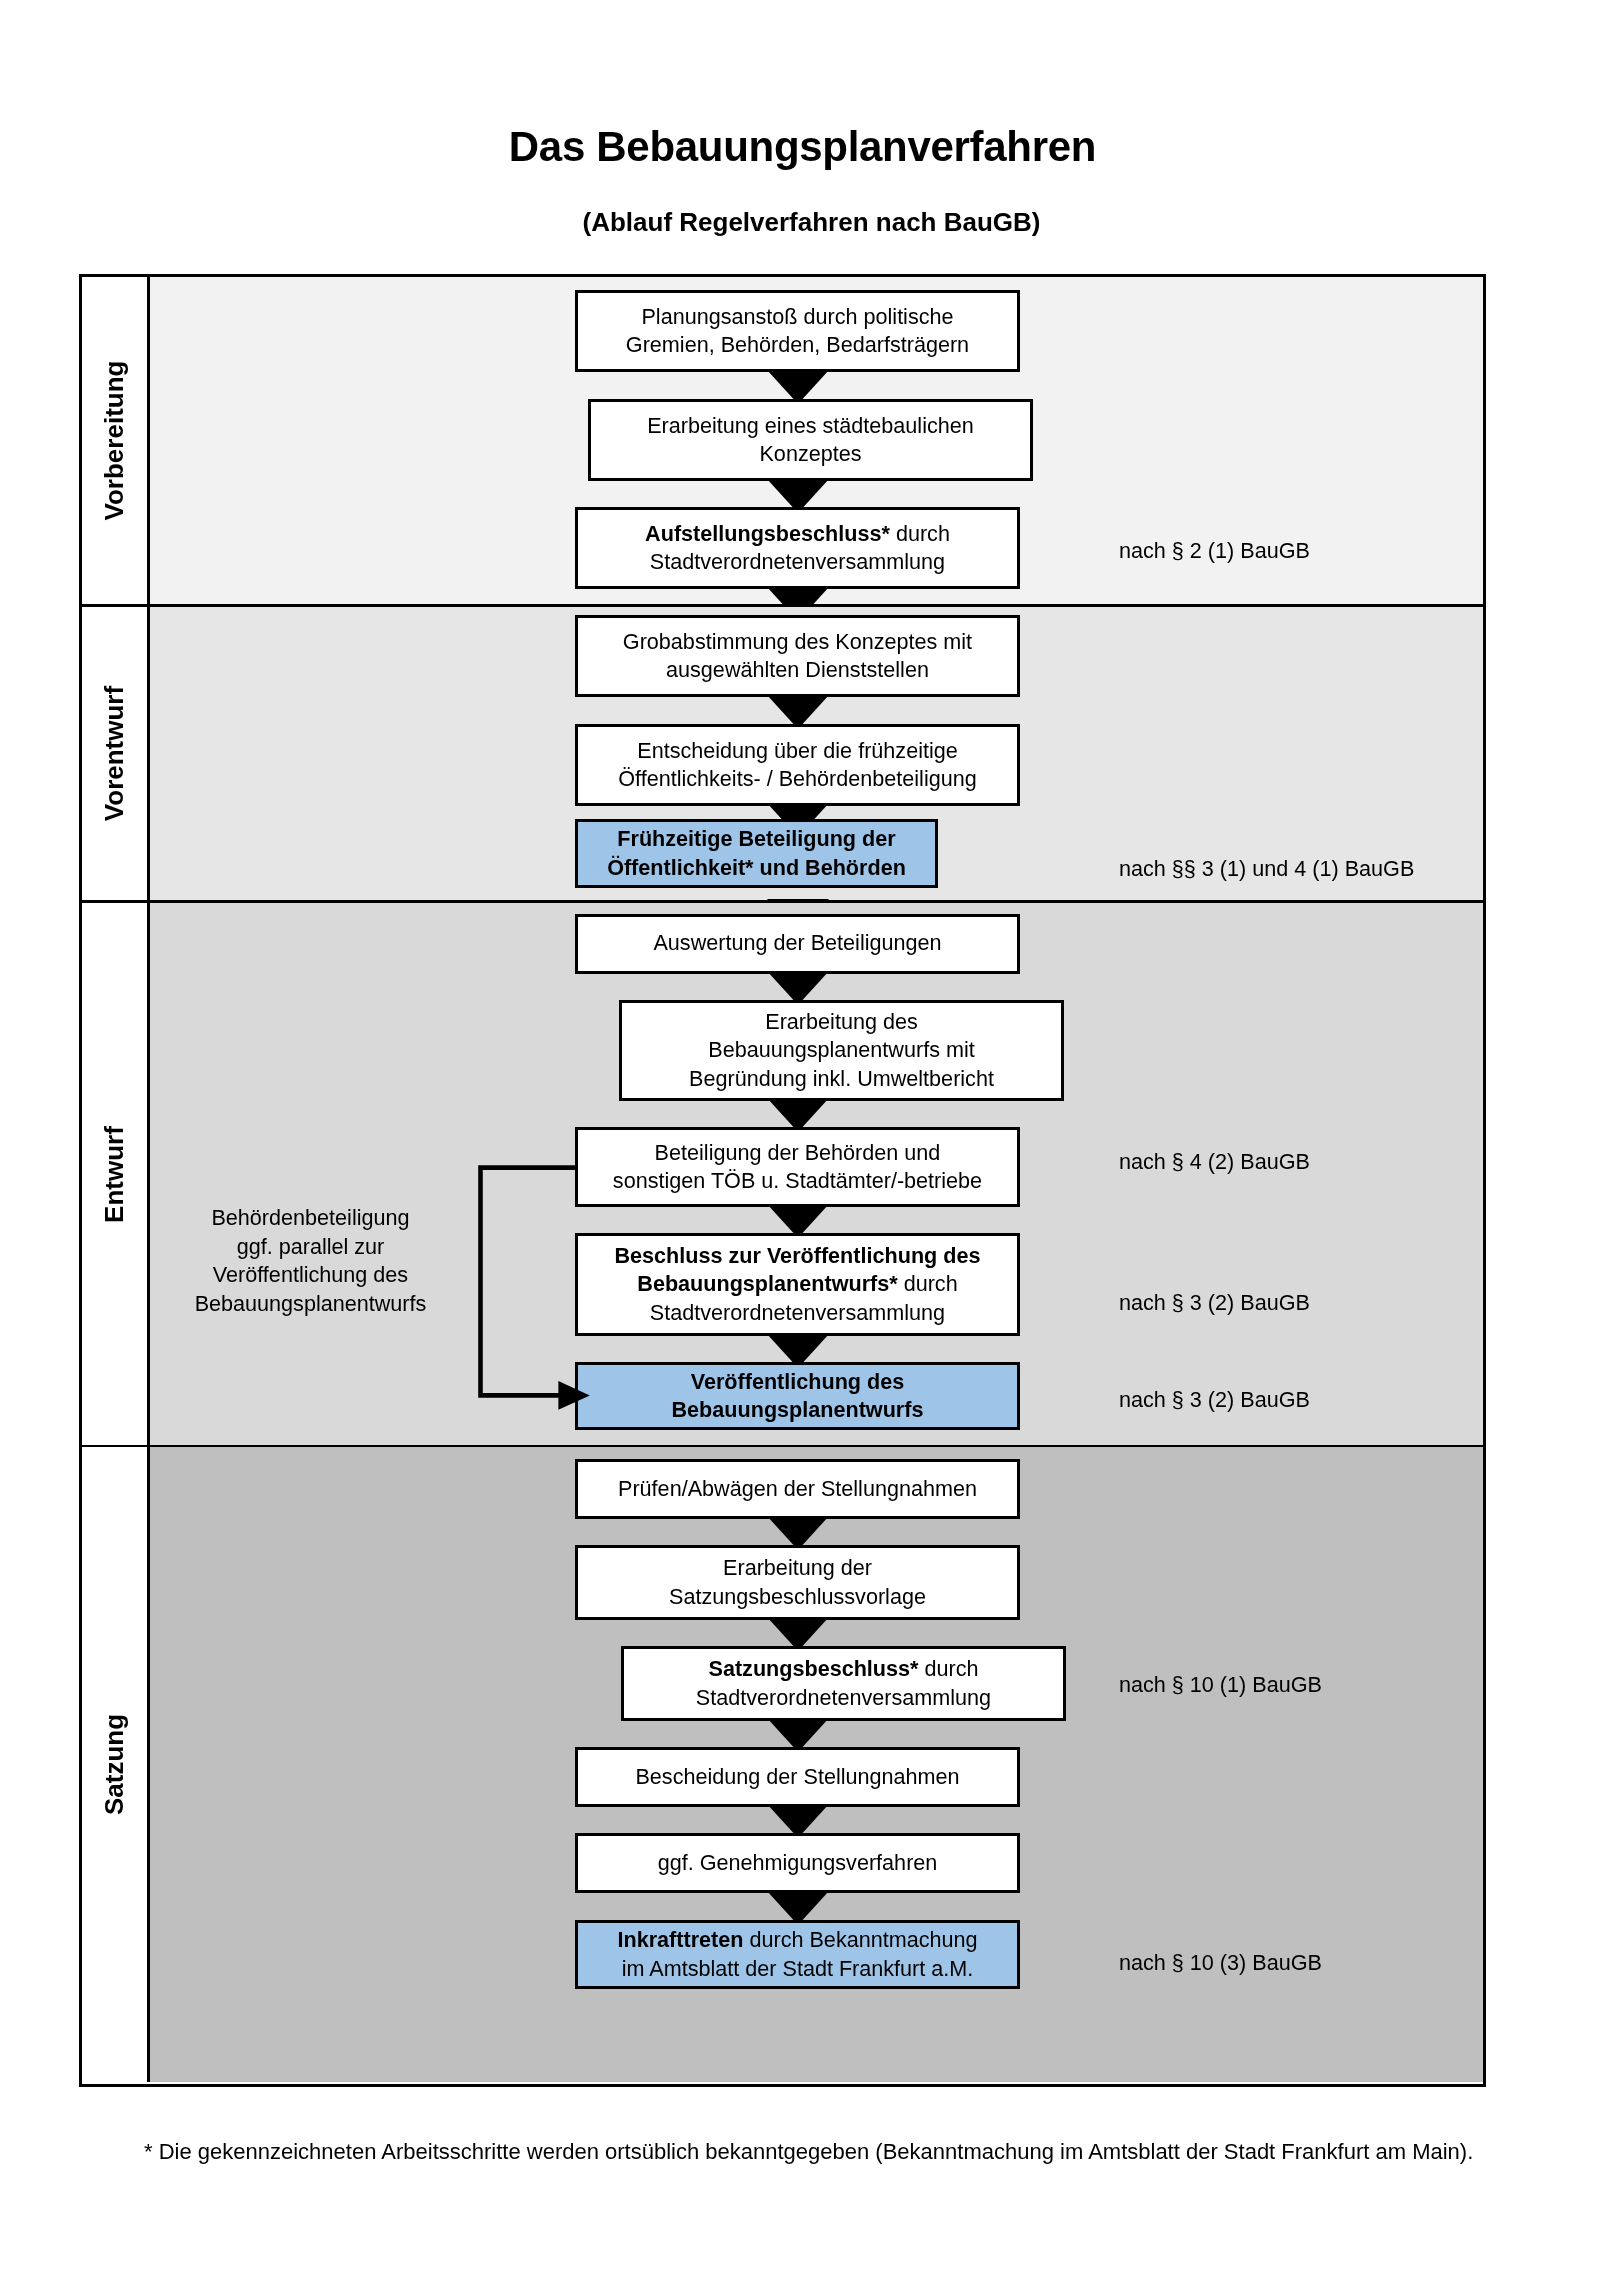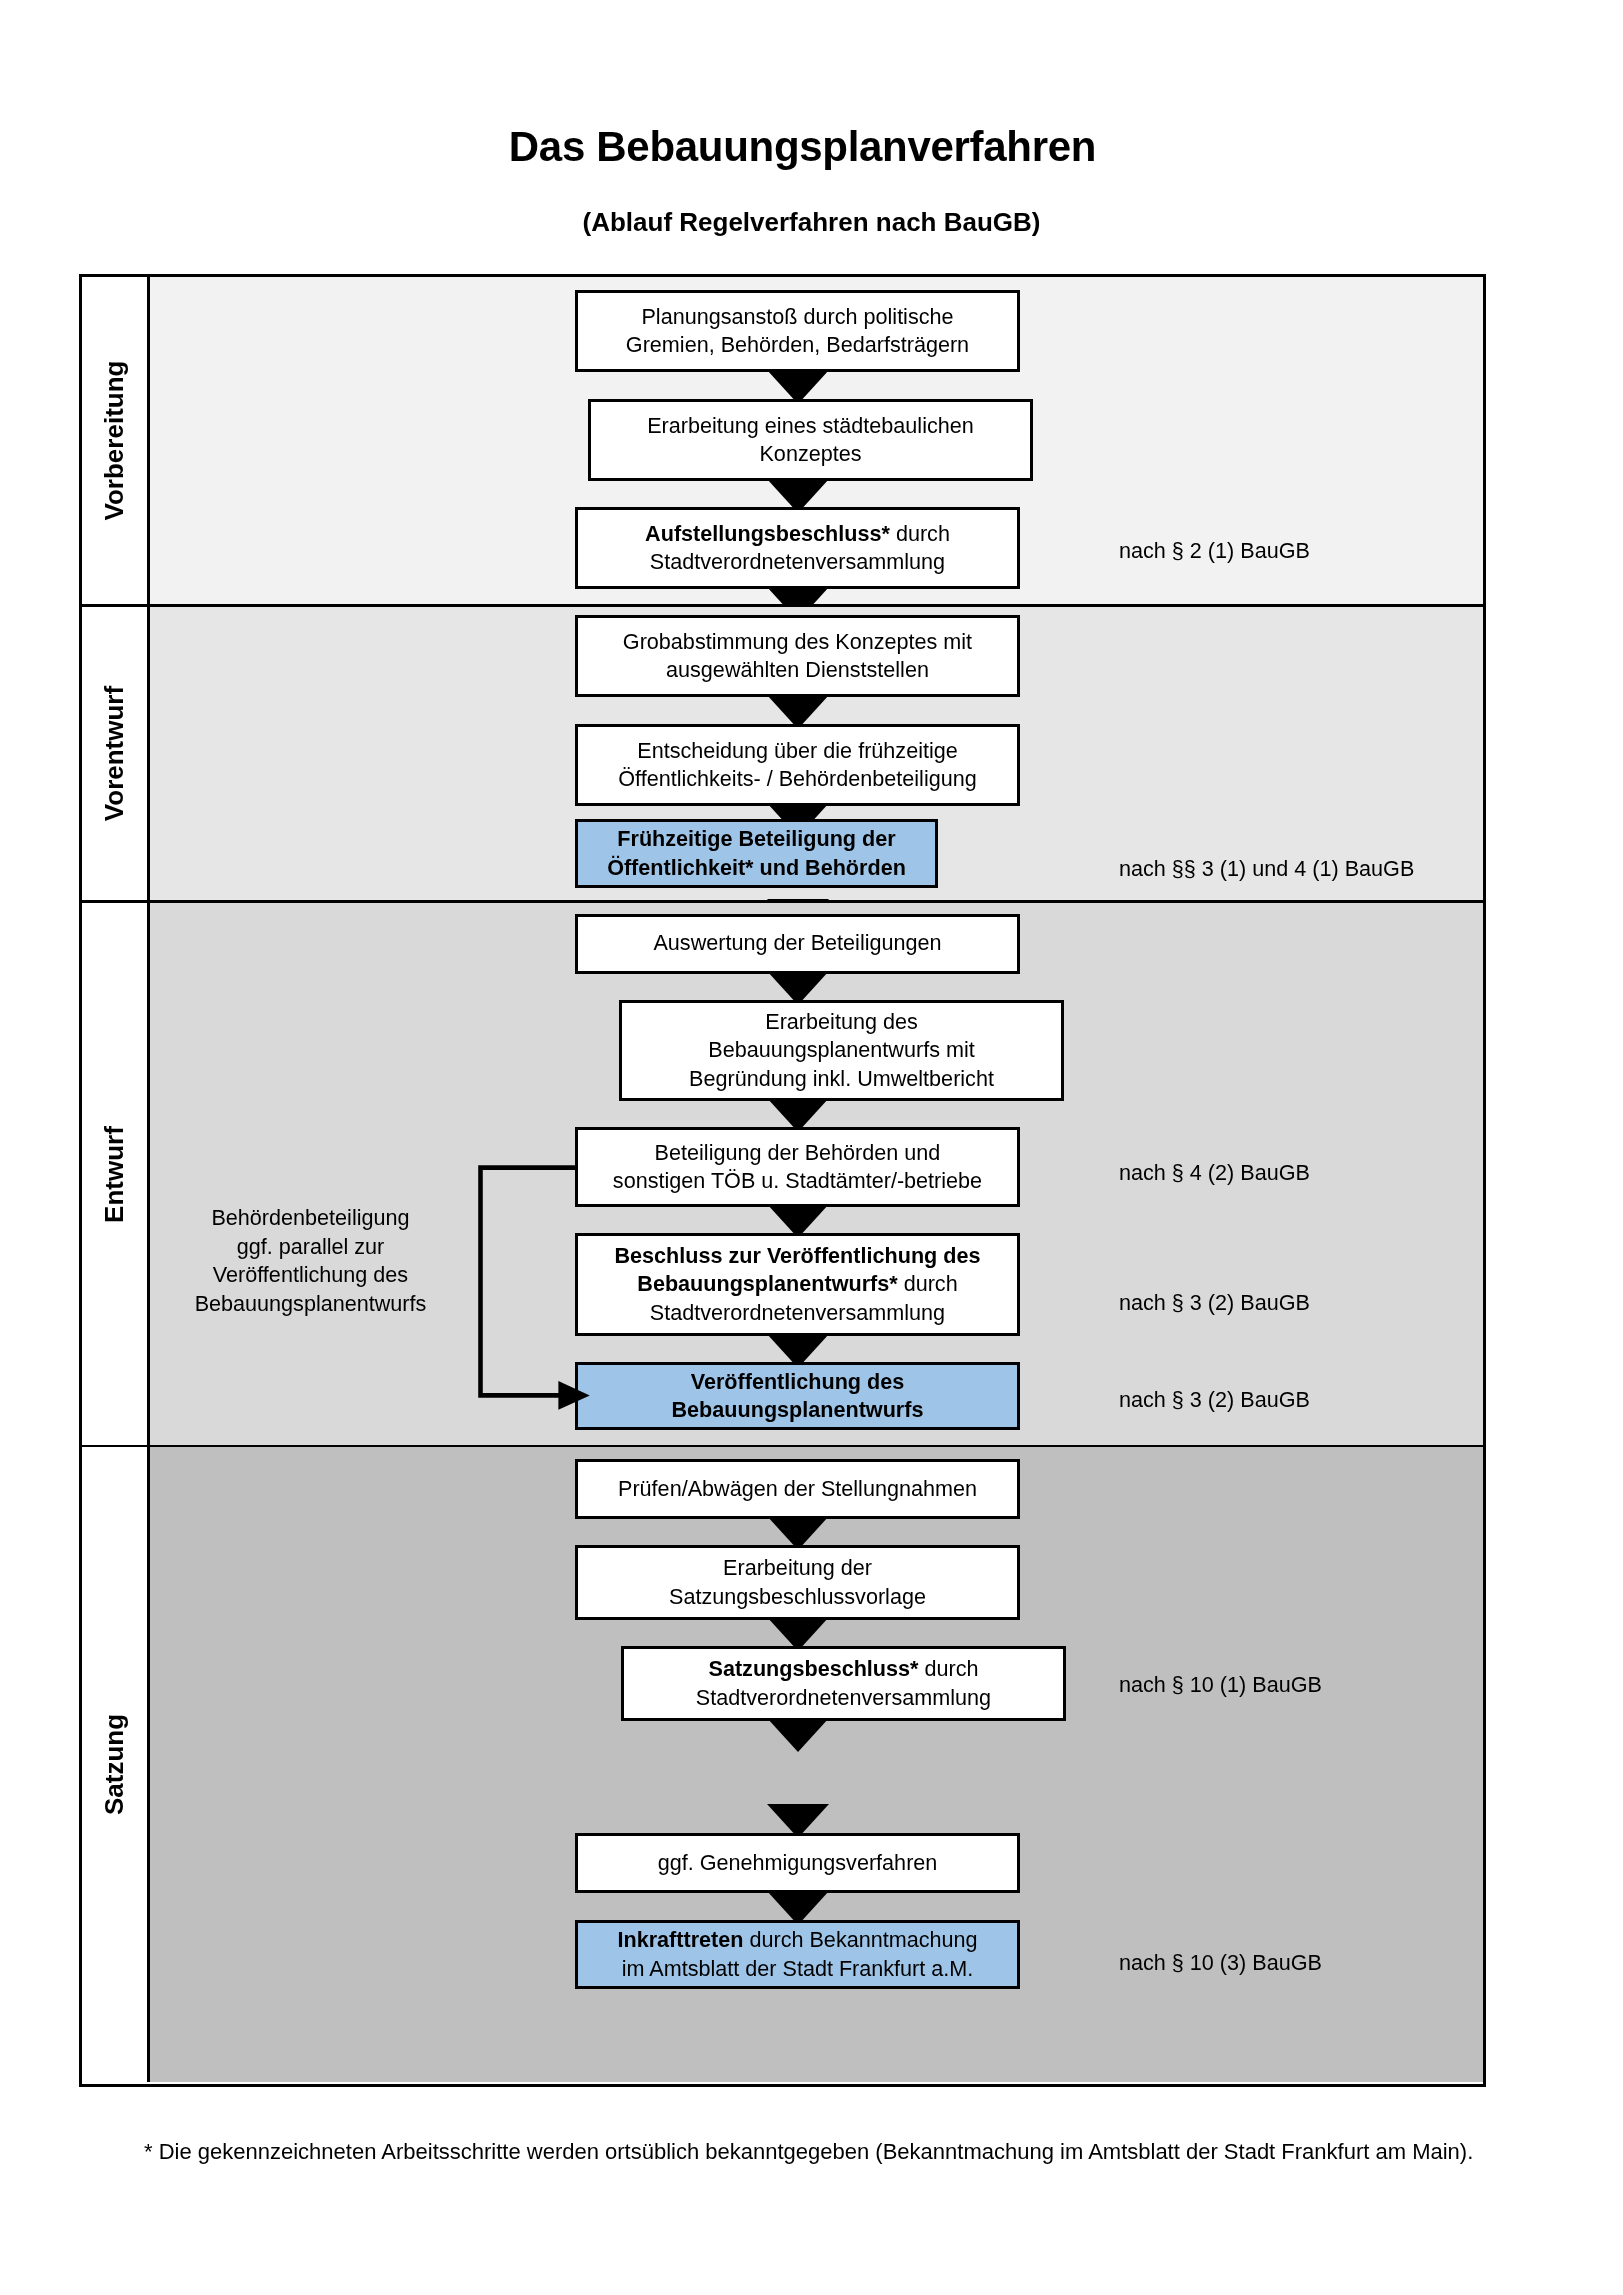--- a/index.html
+++ b/index.html
@@ -221,21 +221,21 @@
         <polygon points="624,730 672,752 624,774" fill="#000"></polygon>
       </svg>
 
       <div id="sidenote" style="left:6.5px;top:301px;">
         <div>Behördenbeteiligung</div>
         <div>ggf. parallel zur</div>
         <div>Veröffentlichung des</div>
         <div>Bebauungsplanentwurfs</div>
       </div>
 
-      <div class="legal" style="left:969px;top:257px;">nach § 4 (2) BauGB</div>
+      <div class="legal" style="left:969px;top:246px;">nach § 4 (2) BauGB</div>
       <div class="legal" style="left:969px;top:387px;">nach § 3 (2) BauGB</div>
       <div class="legal" style="left:969px;top:484px;">nach § 3 (2) BauGB</div>
     </div>
   </div>
 
   <div class="phase-row last" style="top:1170px;height:635px;background:#bfbfbf;">
     <div class="phase-label-cell">
       <span>Satzung</span>
     </div>
     <div class="phase-body">
@@ -256,20 +256,25 @@
       <div class="arrow" style="left:617px;top:170px;"></div>
 
       <div class="node" style="left:425px;top:199px;width:445px;height:75px;margin-left:46px;">
         <span>
           <span class="t"><b>Satzungsbeschluss*</b><span> durch</span></span>
           <span class="t">Stadtverordnetenversammlung</span>
         </span>
       </div>
       <div class="arrow" style="left:617px;top:271px;"></div>
 
+      <div class="node" style="left:425px;top:300px;width:445px;height:60px;">
+        <span>
+          <span class="t">Bescheidung der Stellungnahmen</span>
+        </span>
+      </div>
       <div class="arrow" style="left:617px;top:357px;"></div>
 
       <div class="node" style="left:425px;top:386px;width:445px;height:60px;">
         <span>
           <span class="t">ggf. Genehmigungsverfahren</span>
         </span>
       </div>
       <div class="arrow" style="left:617px;top:444px;"></div>
 
       <div class="node blue" style="left:425px;top:473px;width:445px;height:69px;">

